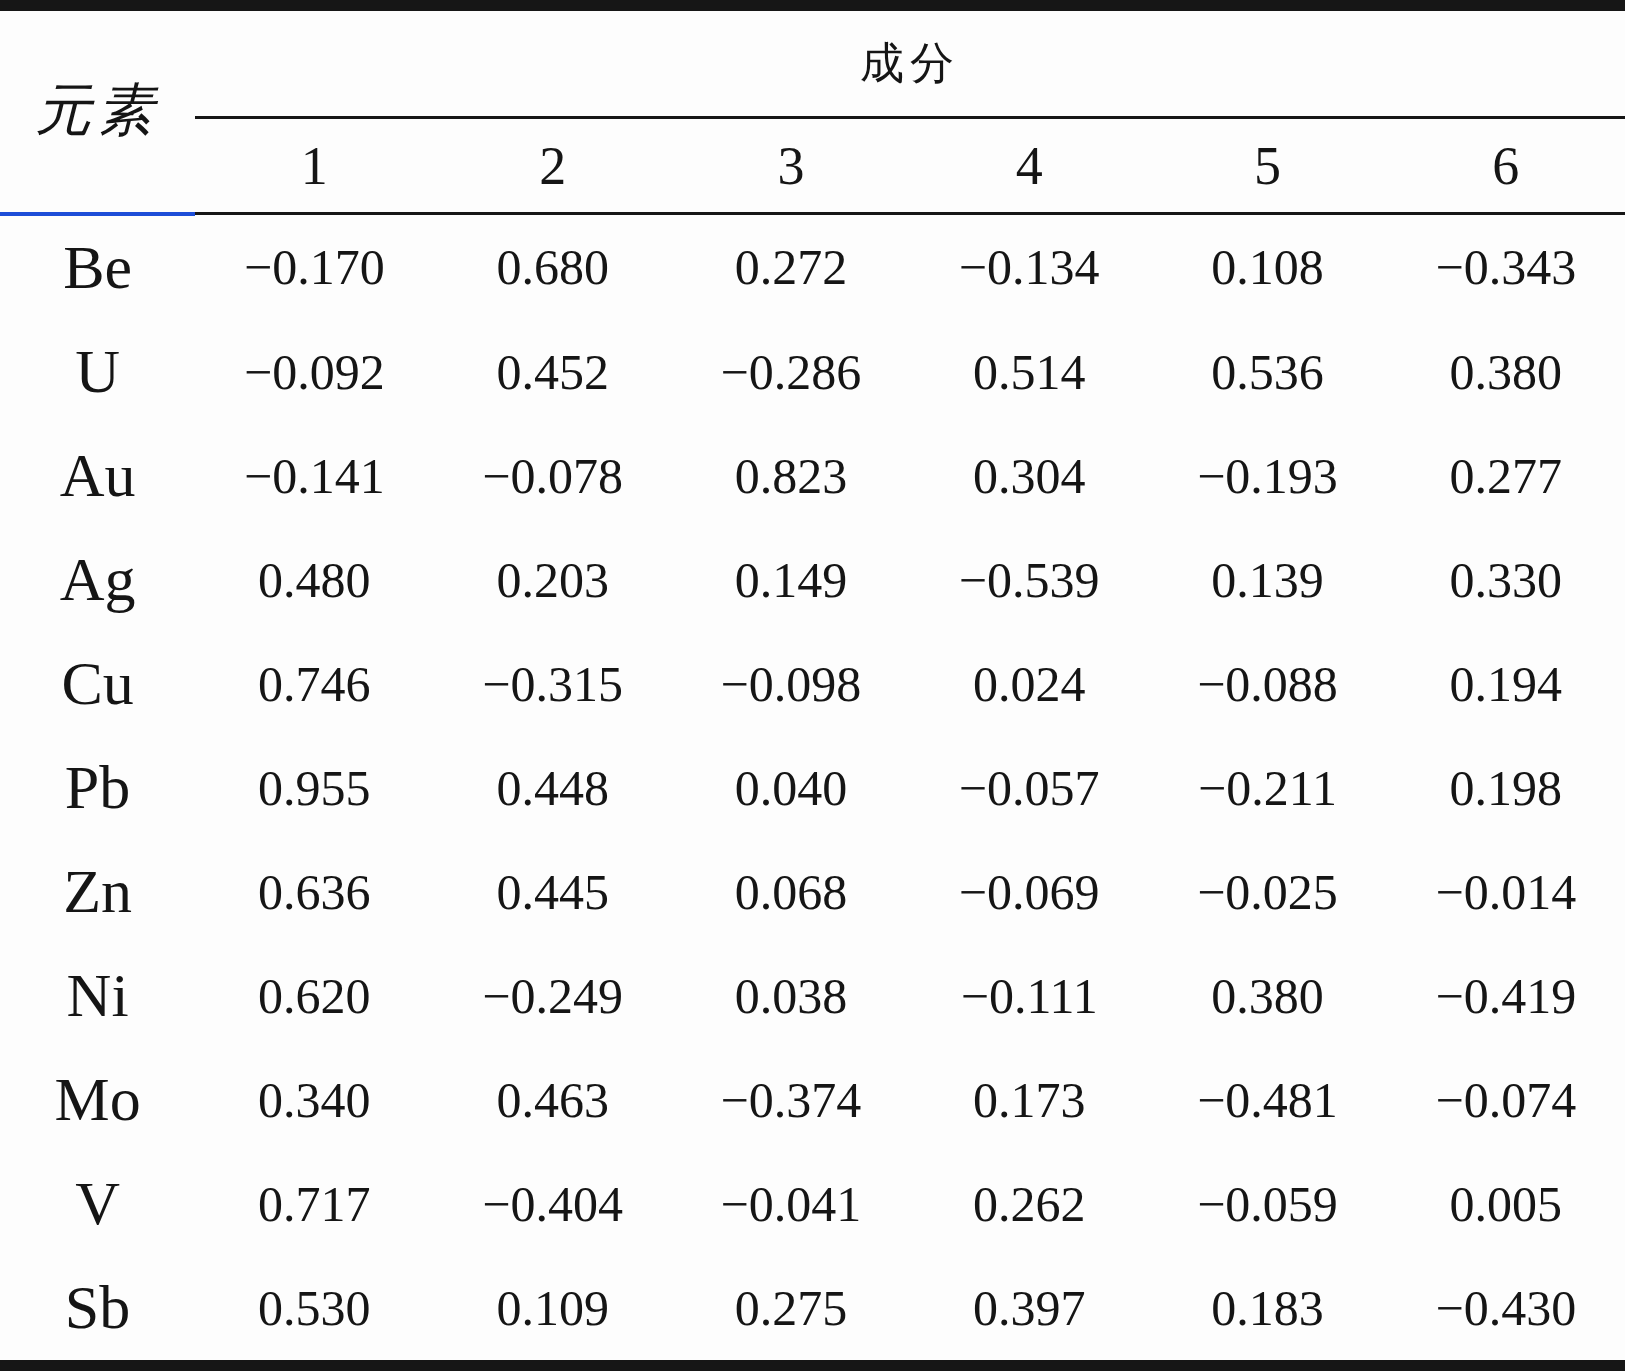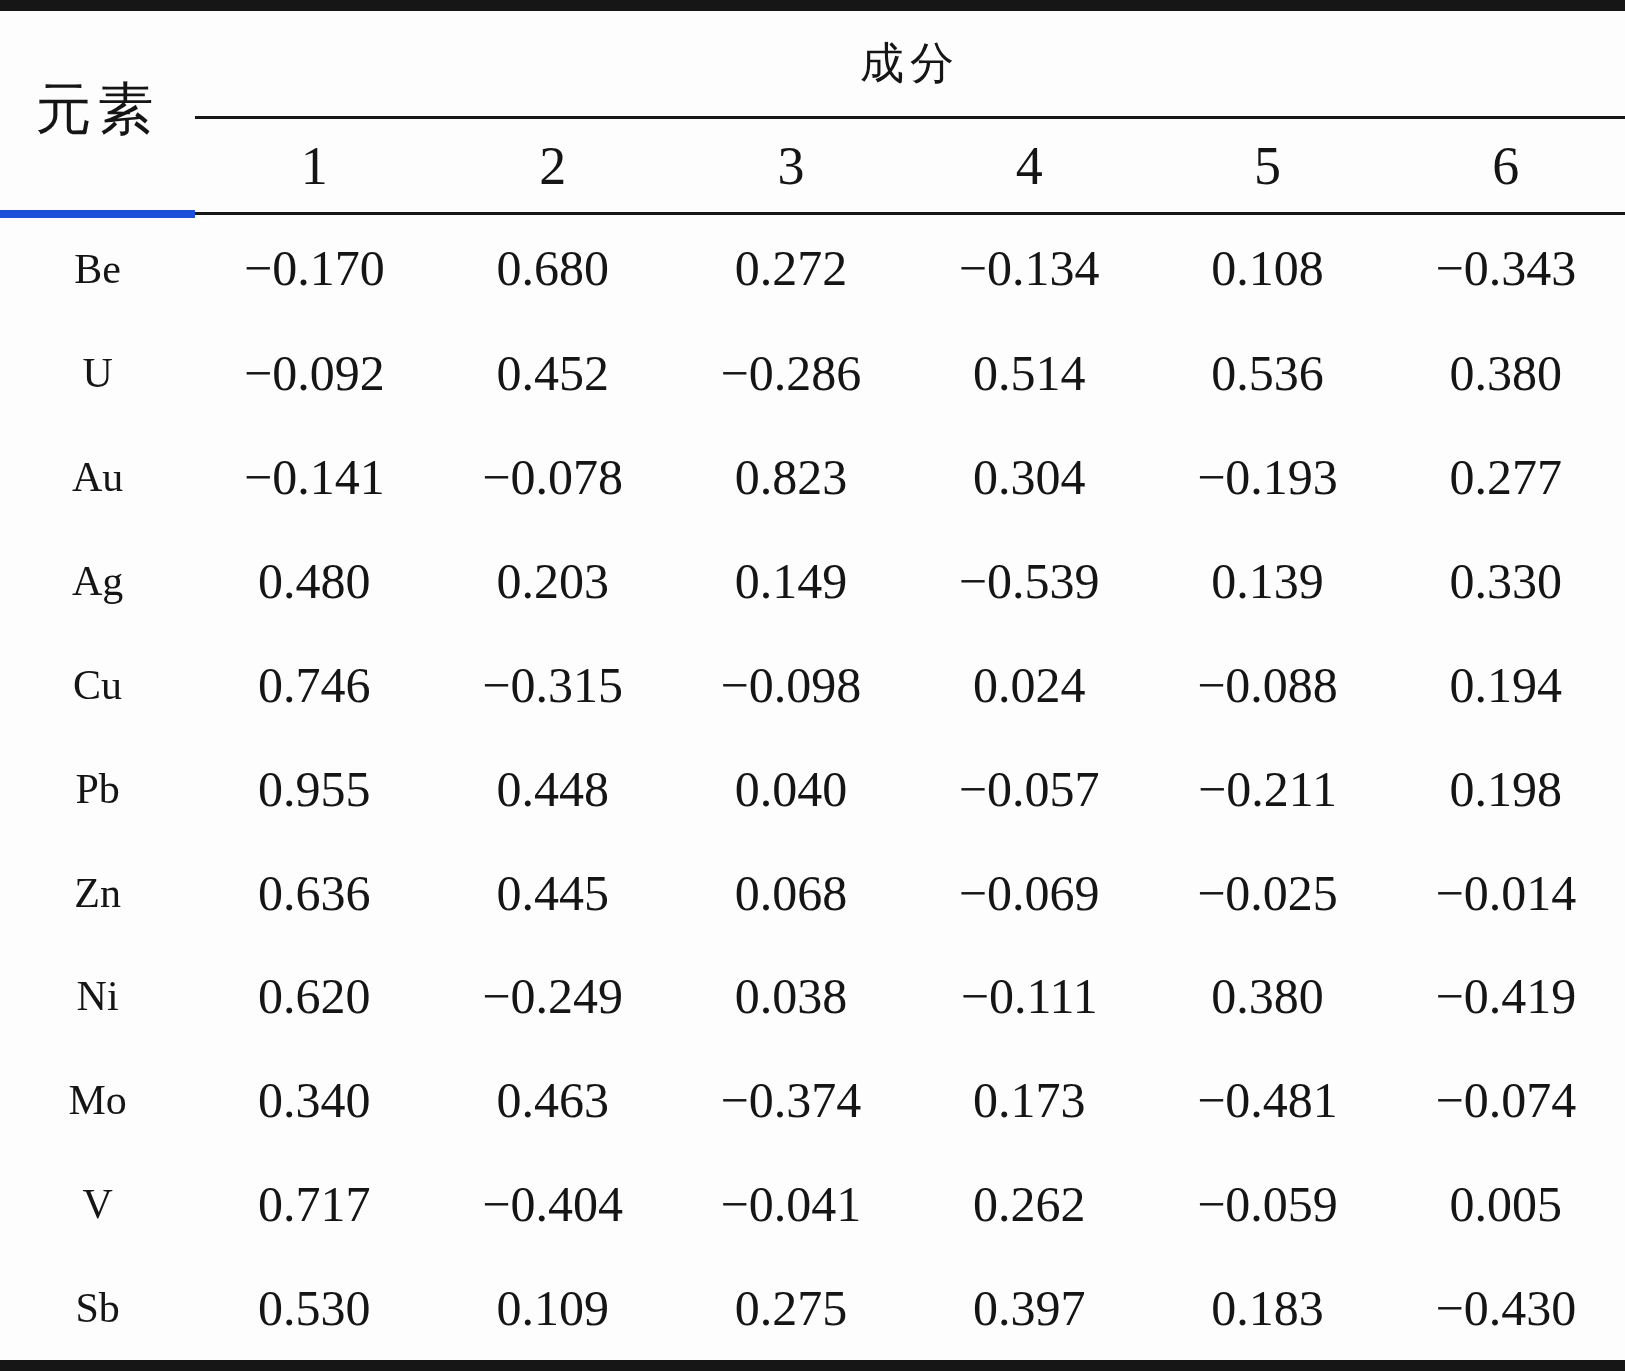--- a/index.html
+++ b/index.html
@@ -31,42 +31,43 @@
     font-weight: normal;
     text-align: center;
     vertical-align: middle;
     padding: 0;
   }
   tr.group-row { height: 112px; }
   tr.num-row   { height: 96px; }
 
   th.row-header {
     font-size: 56px;
-    border-bottom: 8px solid #1d4ed8;
+    border-bottom: 4px solid #1d4ed8;
     letter-spacing: 6px;
+    font-style: italic;
   }
   th.group-header {
     font-size: 44px;
     border-bottom: 3px solid #161616;
     letter-spacing: 6px;
   }
   th.col-num {
     font-size: 54px;
     border-bottom: 3px solid #161616;
   }
 
   tbody td {
     height: 103px;
     text-align: center;
     vertical-align: middle;
     font-size: 50px;
     padding: 0;
     white-space: nowrap;
   }
-  td.element-cell { font-size: 42px; }
+  td.element-cell { font-size: 62px; }
 </style>
 </head>
 <body>
 
 <div class="page">
   <table class="loading-table">
     <colgroup>
       <col class="element-col">
       <col class="value-col">
         <col class="value-col">

